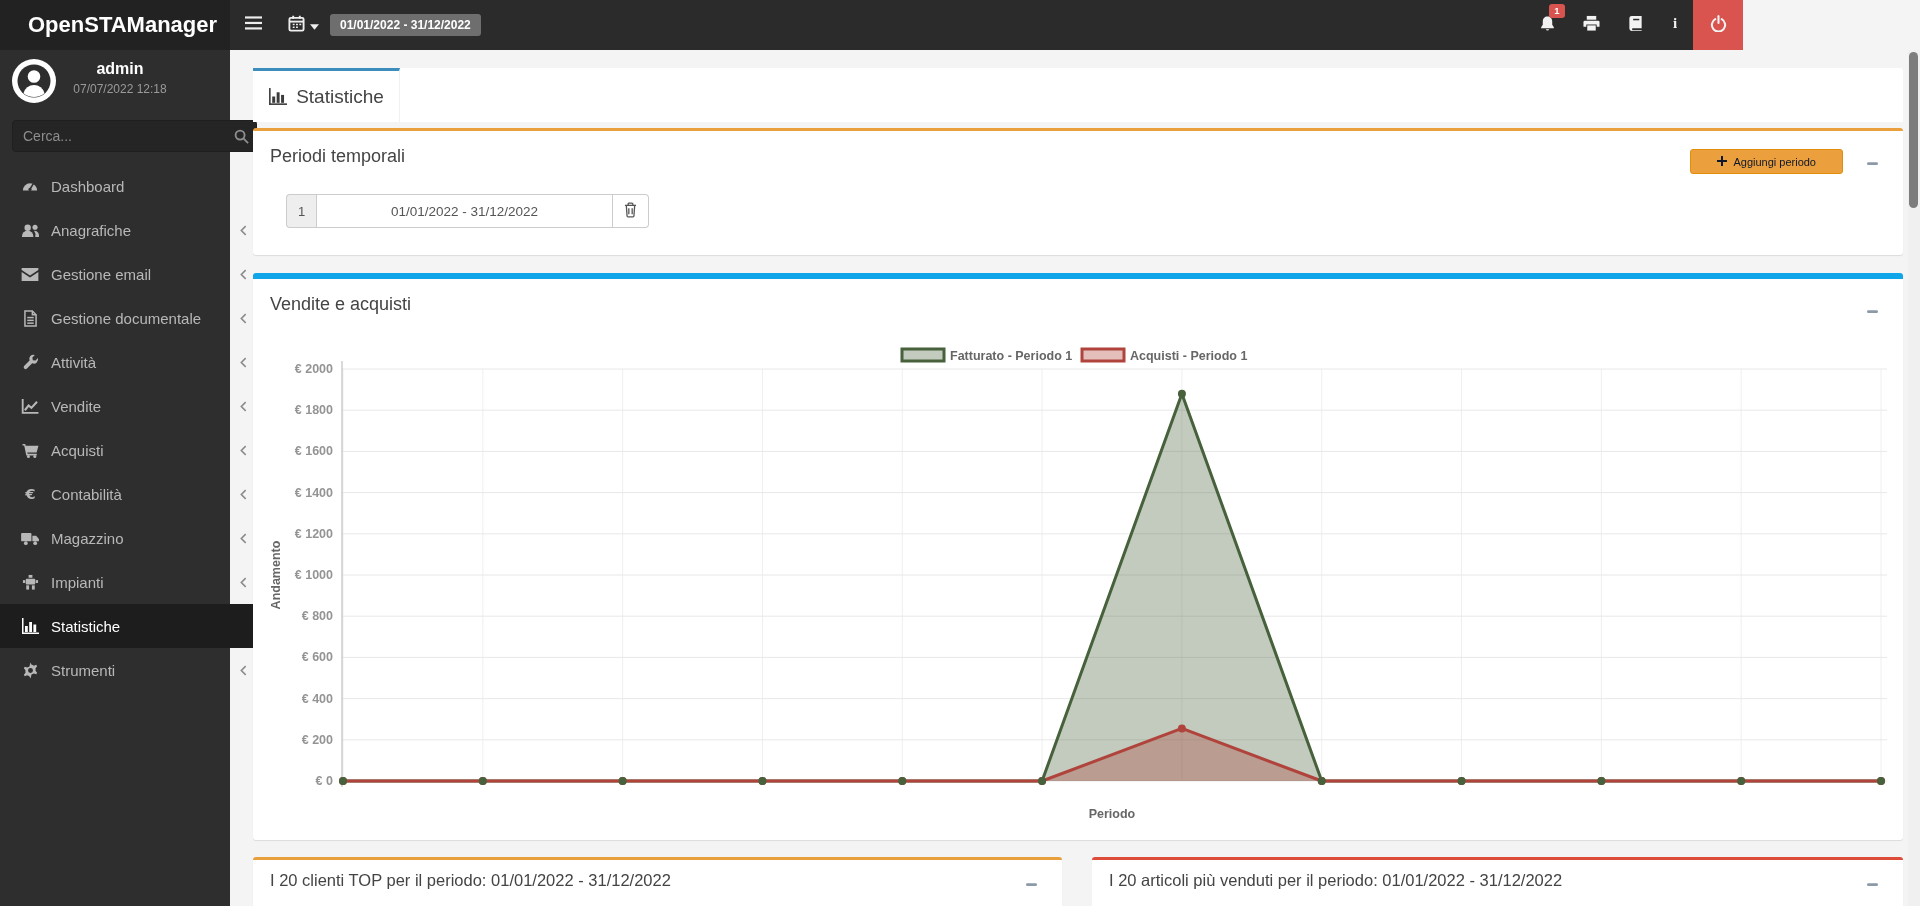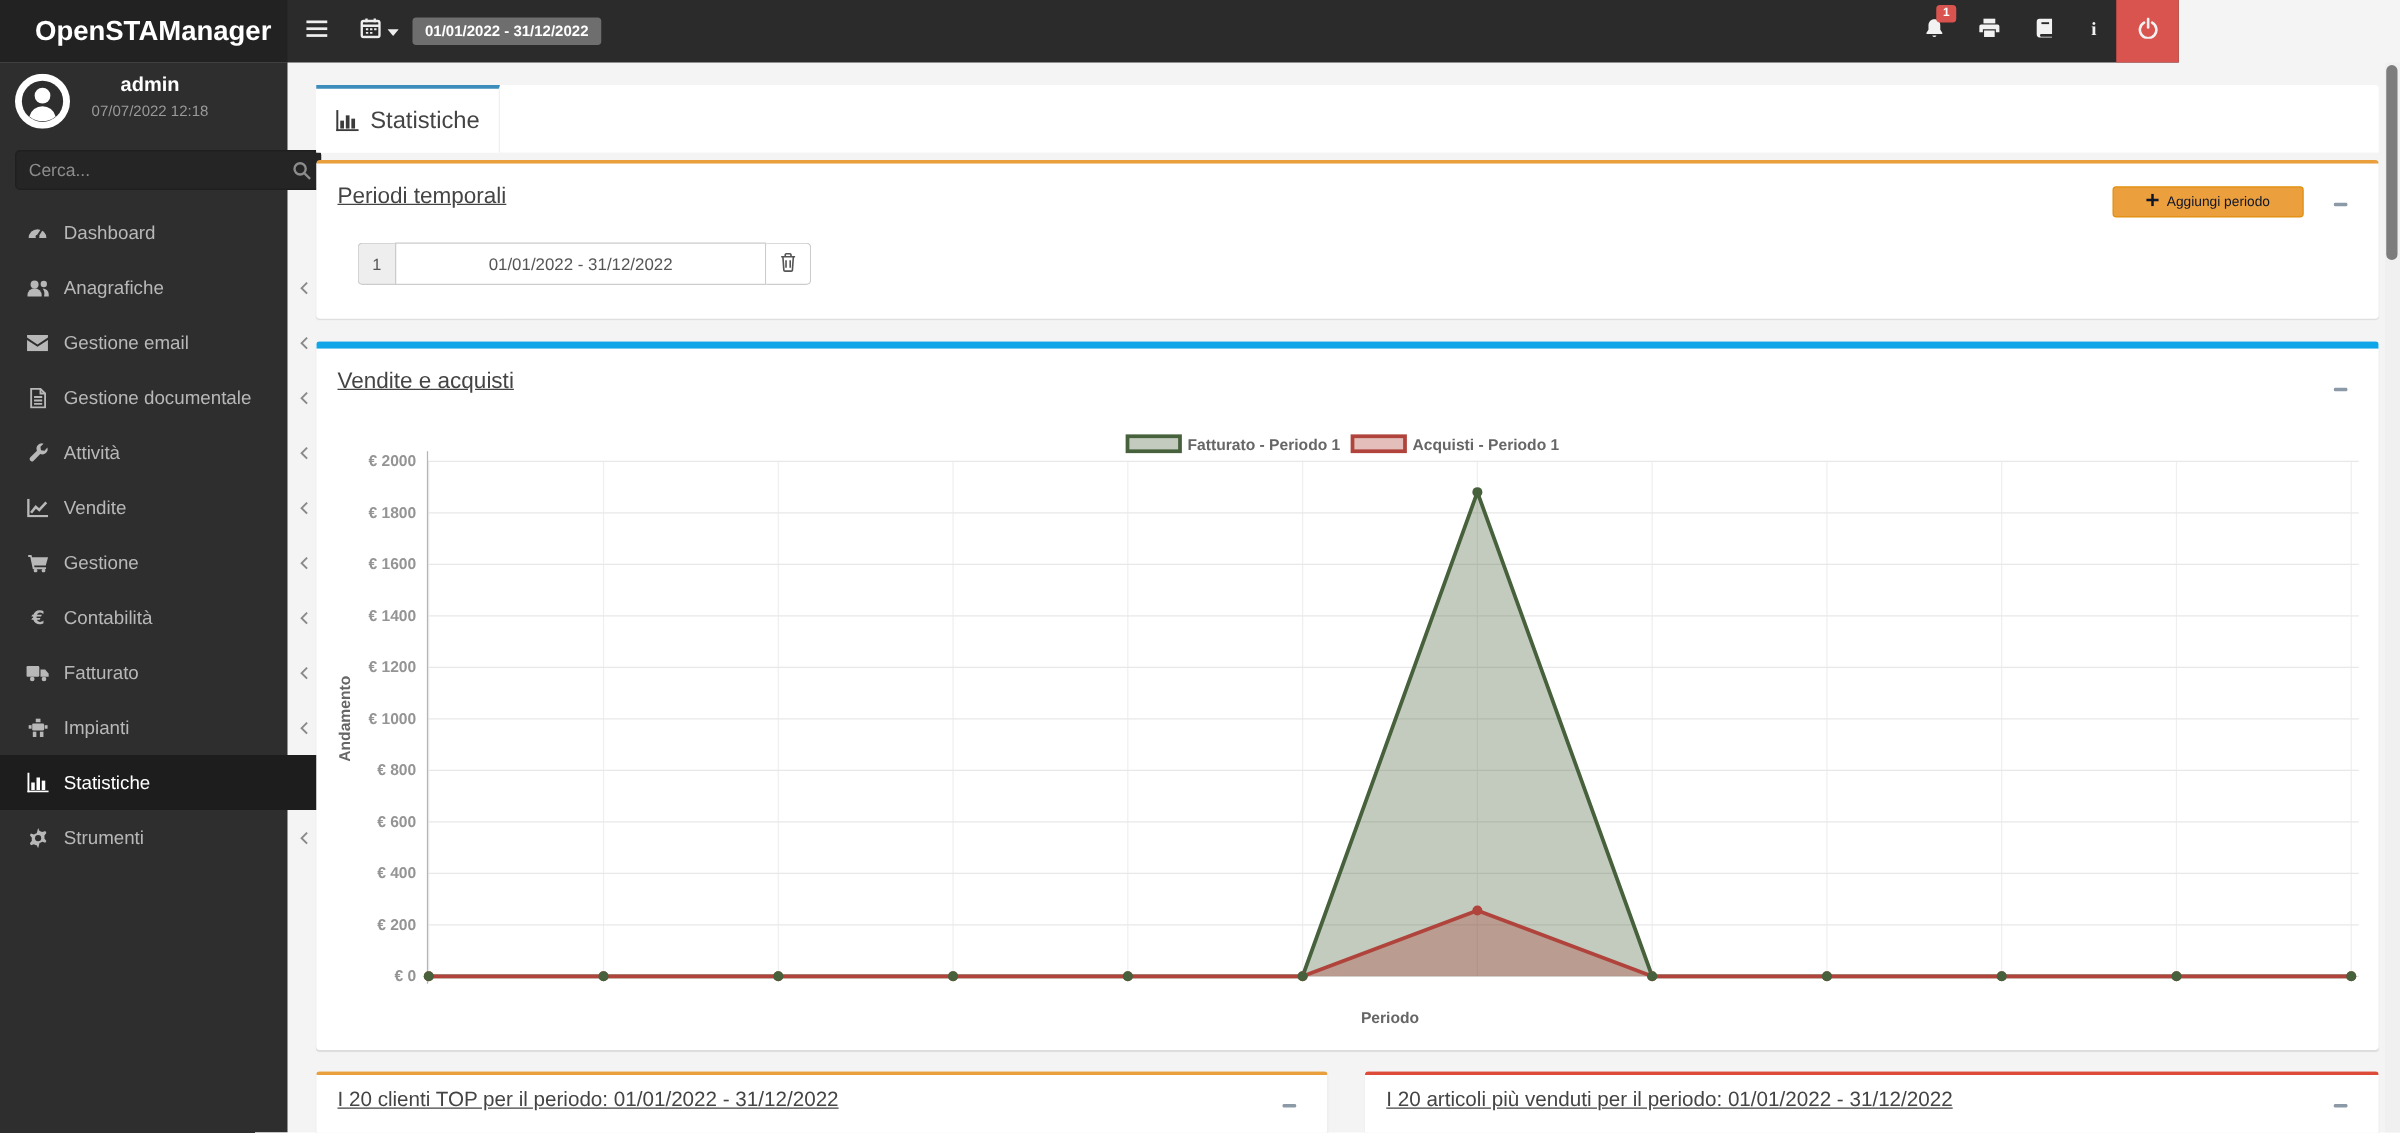--- a/index.html
+++ b/index.html
@@ -44,21 +44,21 @@
   
   .tabstrip{position:absolute;left:253px;top:68px;width:1650px;height:54px;background:#fff;border-radius:3px 3px 0 0;}
   .tab{position:absolute;left:0;top:0;width:147px;height:54px;border-top:3px solid #3c8dbc;box-sizing:border-box;
        display:flex;align-items:center;justify-content:center;gap:9px;font-size:19px;color:#444;background:#fff;
        border-right:1px solid #f0f0f0;cursor:pointer;}
   .tab .tab-icon{color:#3b3b3b;display:flex;}
   .box{position:absolute;background:#fff;border-radius:3px;box-shadow:0 1px 1px rgba(0,0,0,0.1);box-sizing:border-box;}
   .box.warning{border-top:3px solid #e9a03c;}
   .box.success{border-top:6px solid #0ea5e9;}
   .box.danger{border-top:3px solid #dd4b39;}
-  .box-title{font-size:18px;color:#444;padding:15px 0 0 17px;text-decoration:underline;}
+  .box-title{font-size:18px;color:#444;padding:15px 0 0 17px;}
   .box-title.small{font-size:16.5px;padding-top:11px;}
   .box-minus{position:absolute;right:24px;top:26px;color:#8c99a7;cursor:pointer;display:flex;}
   .box-minus.low{top:18px;}
   .box1{left:253px;top:128px;width:1650px;height:127px;}
   .add-btn{position:absolute;right:60px;top:18px;height:25px;display:flex;align-items:center;gap:6px;
            background:#ec9f3d;border:1px solid #e08e0b;border-radius:3px;color:#0f172a;font-size:11px;
            padding:0 26px;cursor:pointer;font-family:inherit;}
   .input-group{position:absolute;left:33px;top:63px;height:34px;display:flex;}
   .ig-addon{width:30px;background:#eee;border:1px solid #ccc;border-right:none;border-radius:4px 0 0 4px;
             display:flex;align-items:center;justify-content:center;font-size:13px;color:#555;box-sizing:border-box;}
@@ -276,21 +276,21 @@
         </span>
       </a>
       <a class="menu-item">
         <span class="mi-icon">
           <svg viewBox="0 0 18 16" width="17" height="15" fill="currentColor">
             <path d="M0.5 1h2.8l.6 2h13.6l-2 7H5.6l.3 1.5h9.8v1.7H4.5L2.3 2.7H.5z"></path>
             <circle cx="6.8" cy="14.4" r="1.6"></circle>
             <circle cx="13.6" cy="14.4" r="1.6"></circle>
           </svg>
         </span>
-        <span class="mi-label">Gestione</span>
+        <span class="mi-label">Acquisti</span>
         <span class="mi-chevron">
           <svg viewBox="0 0 8 12" width="7" height="11" fill="none" stroke="currentColor" stroke-width="1.8">
             <polyline points="6.5,1 1.5,6 6.5,11"></polyline>
           </svg>
         </span>
       </a>
       <a class="menu-item">
         <span class="mi-icon">
           <svg viewBox="0 0 14 18" width="13" height="17">
             <text x="7" y="14" text-anchor="middle" font-size="16" font-weight="bold" fill="currentColor" font-family="DejaVu Sans,sans-serif">€</text>
@@ -305,21 +305,21 @@
       </a>
       <a class="menu-item">
         <span class="mi-icon">
           <svg viewBox="0 0 20 16" width="19" height="15" fill="currentColor">
             <rect x="0" y="2" width="11" height="9" rx="1"></rect>
             <path d="M12 5h4l3 3.5V11h-7z"></path>
             <circle cx="5" cy="13" r="2"></circle>
             <circle cx="15" cy="13" r="2"></circle>
           </svg>
         </span>
-        <span class="mi-label">Fatturato</span>
+        <span class="mi-label">Magazzino</span>
         <span class="mi-chevron">
           <svg viewBox="0 0 8 12" width="7" height="11" fill="none" stroke="currentColor" stroke-width="1.8">
             <polyline points="6.5,1 1.5,6 6.5,11"></polyline>
           </svg>
         </span>
       </a>
       <a class="menu-item">
         <span class="mi-icon">
           <svg viewBox="0 0 18 18" width="17" height="17" fill="currentColor">
             <rect x="7" y="1" width="4" height="3"></rect>

